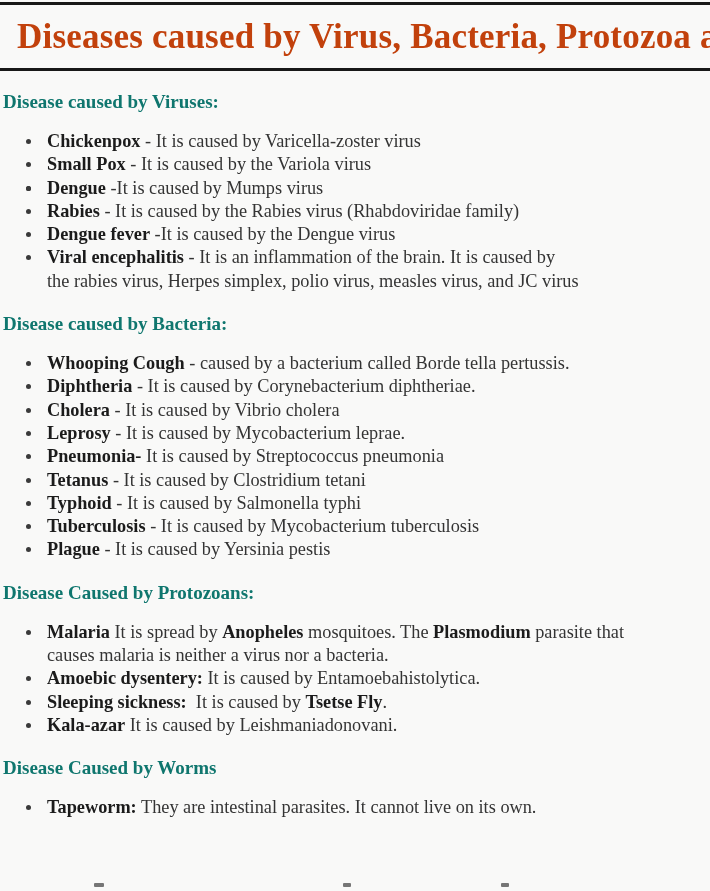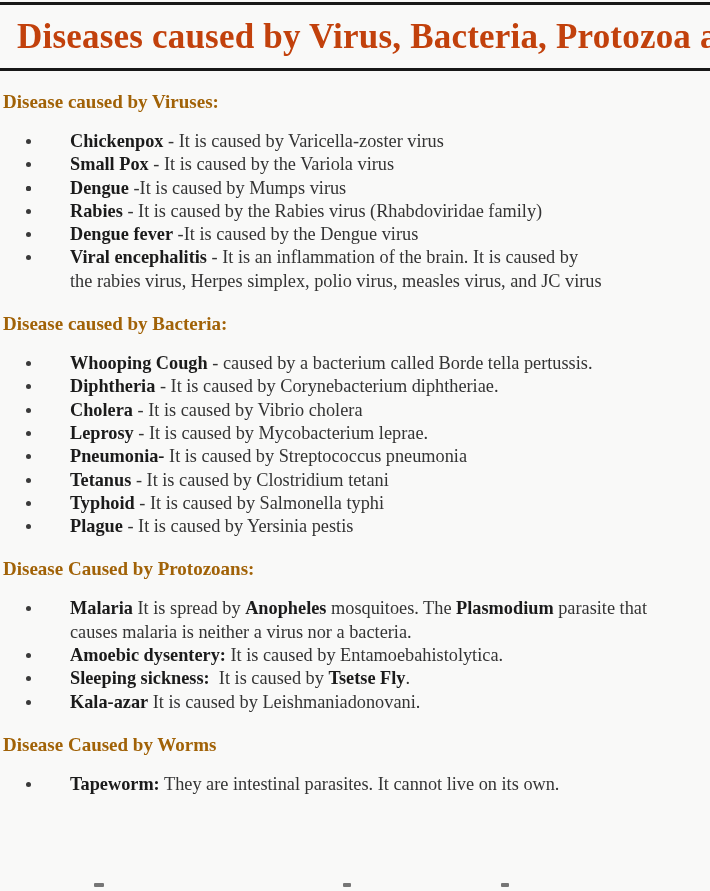--- a/index.html
+++ b/index.html
@@ -28,31 +28,31 @@
     line-height: 30px;
     font-weight: bold;
     color: #c2410c;
     white-space: nowrap;
     letter-spacing: 0.2px;
   }
   h2 {
     font-size: 19px;
     line-height: 23px;
     font-weight: bold;
-    color: #a16207;
+    color: #0f766e;
     margin: 19px 0 0 3px;
   }
   ul.items {
     list-style: none;
     margin: 17px 0 0 0;
     padding: 0;
   }
   li.item {
     position: relative;
-    padding-left: 70px;
+    padding-left: 47px;
     padding-right: 2px;
     font-size: 18.3px;
     line-height: 23.3px;
     color: #343434;
   }
   li.item .bullet {
     position: absolute;
     left: 26px;
     top: 9px;
     width: 5px;
@@ -143,20 +143,24 @@
           <li class="item">
             <span class="bullet"></span>
             <div class="line"><span class="bold">Tetanus</span><span class="reg"> - It is caused by Clostridium tetani</span></div>
           </li>
           <li class="item">
             <span class="bullet"></span>
             <div class="line"><span class="bold">Typhoid</span><span class="reg"> - It is caused by Salmonella typhi</span></div>
           </li>
           <li class="item">
             <span class="bullet"></span>
+            <div class="line"><span class="bold">Tuberculosis</span><span class="reg"> - It is caused by Mycobacterium tuberculosis</span></div>
+          </li>
+          <li class="item">
+            <span class="bullet"></span>
             <div class="line"><span class="bold">Plague</span><span class="reg"> - It is caused by Yersinia pestis</span></div>
           </li>
         </ul>
       </section>
       <section>
         <h2>Disease Caused by Protozoans:</h2>
         <ul class="items">
           <li class="item">
             <span class="bullet"></span>
             <div class="line"><span class="bold">Malaria</span><span class="reg"> It is spread by </span><span class="bold">Anopheles</span><span class="reg"> mosquitoes. The </span><span class="bold">Plasmodium</span><span class="reg"> parasite that</span></div>

